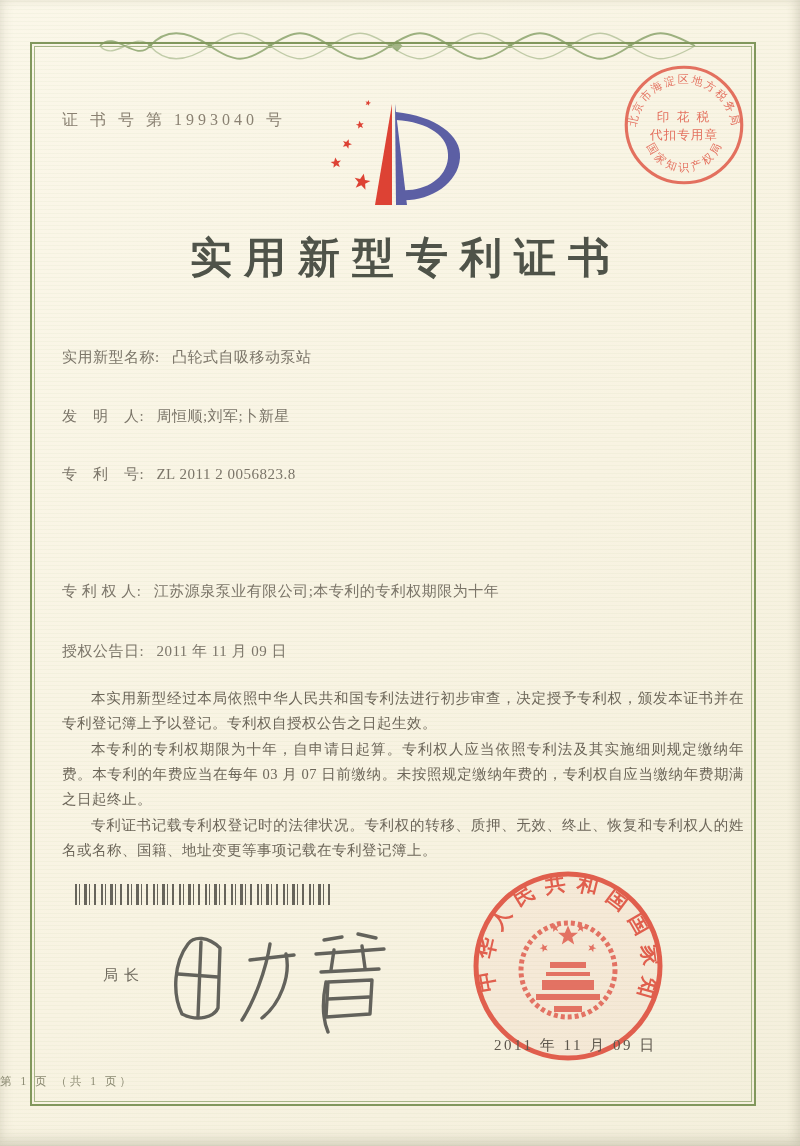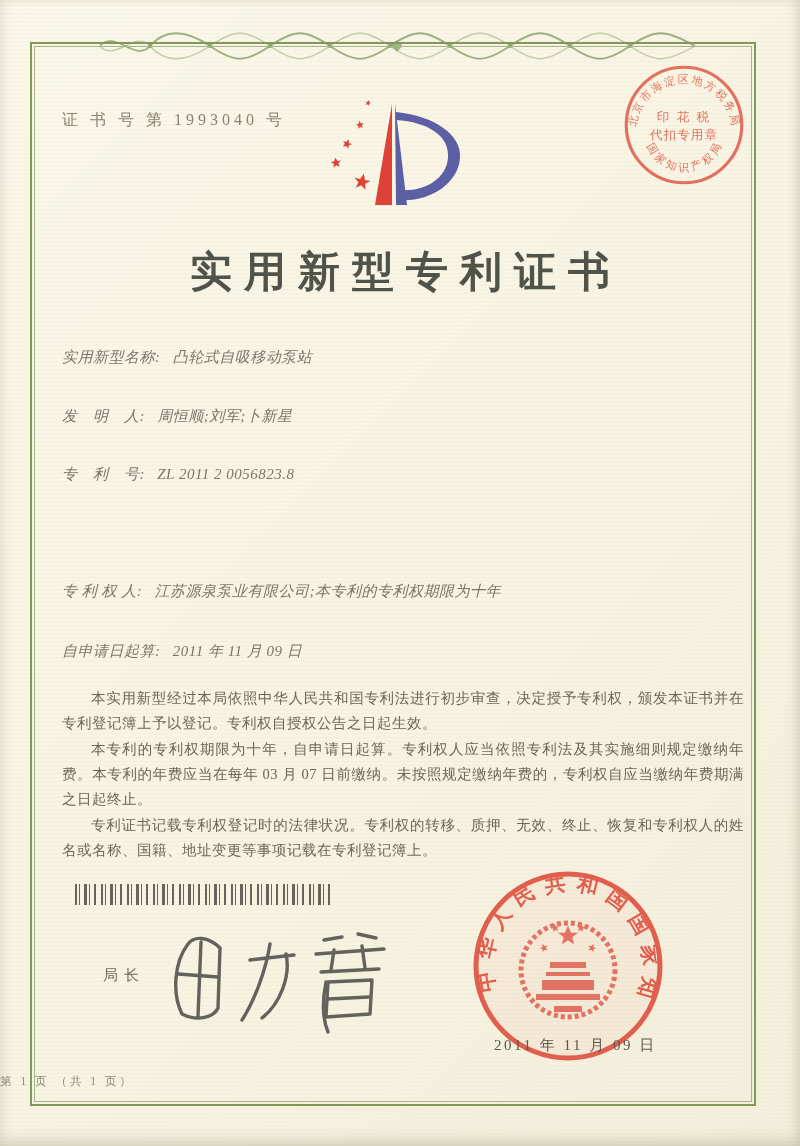--- a/index.html
+++ b/index.html
@@ -21,28 +21,28 @@
   .ornament{position:absolute;left:95px;top:24px;}
 
   .cert-no{
     position:absolute;left:62px;top:110px;
     font-size:16px;color:#8a8172;letter-spacing:4px;
   }
   .logo{position:absolute;left:320px;top:95px;}
   .stamp-top{position:absolute;left:621px;top:62px;opacity:.85;}
 
   .title{
-    position:absolute;left:0;right:0;top:244px;
+    position:absolute;left:0;right:0;top:230px;
     text-align:center;font-size:42px;font-weight:600;
     color:#4f5349;letter-spacing:12px;text-indent:12px;
   }
 
   .field-row{
     position:absolute;left:62px;right:50px;
-    font-size:15px;color:#7b7569;letter-spacing:.5px;white-space:nowrap;font-style:italic;
+    font-size:15px;color:#7b7569;letter-spacing:.5px;white-space:nowrap;
   }
   .field-row .lbl{margin-right:8px;}
   .r0{top:348px}.r1{top:407px}.r2{top:465px}.r3{top:523px}.r4{top:582px}.r5{top:642px}
 
   .body-text{
     position:absolute;left:62px;right:56px;top:686px;
     font-size:14.5px;line-height:25px;color:#6c6659;
     text-align:justify;letter-spacing:.5px;
   }
   .body-text p{margin:0 0 1px 0;text-indent:2em;}
@@ -152,21 +152,21 @@
   </div>
   <div class="field-row r2">
     <span class="lbl">专　利　号:</span>
     <span class="val">ZL 2011 2 0056823.8</span>
   </div>
   <div class="field-row r4">
     <span class="lbl">专 利 权 人:</span>
     <span class="val">江苏源泉泵业有限公司;本专利的专利权期限为十年</span>
   </div>
   <div class="field-row r5">
-    <span class="lbl">自申请日起算:</span>
+    <span class="lbl">授权公告日:</span>
     <span class="val">2011 年 11 月 09 日</span>
   </div>
 
   <div class="body-text">
     <p>本实用新型经过本局依照中华人民共和国专利法进行初步审查，决定授予专利权，颁发本证书并在专利登记簿上予以登记。专利权自授权公告之日起生效。</p>
     <p>本专利的专利权期限为十年，自申请日起算。专利权人应当依照专利法及其实施细则规定缴纳年费。本专利的年费应当在每年 03 月 07 日前缴纳。未按照规定缴纳年费的，专利权自应当缴纳年费期满之日起终止。</p>
     <p>专利证书记载专利权登记时的法律状况。专利权的转移、质押、无效、终止、恢复和专利权人的姓名或名称、国籍、地址变更等事项记载在专利登记簿上。</p>
   </div>
 
   <div class="barcode"></div>

